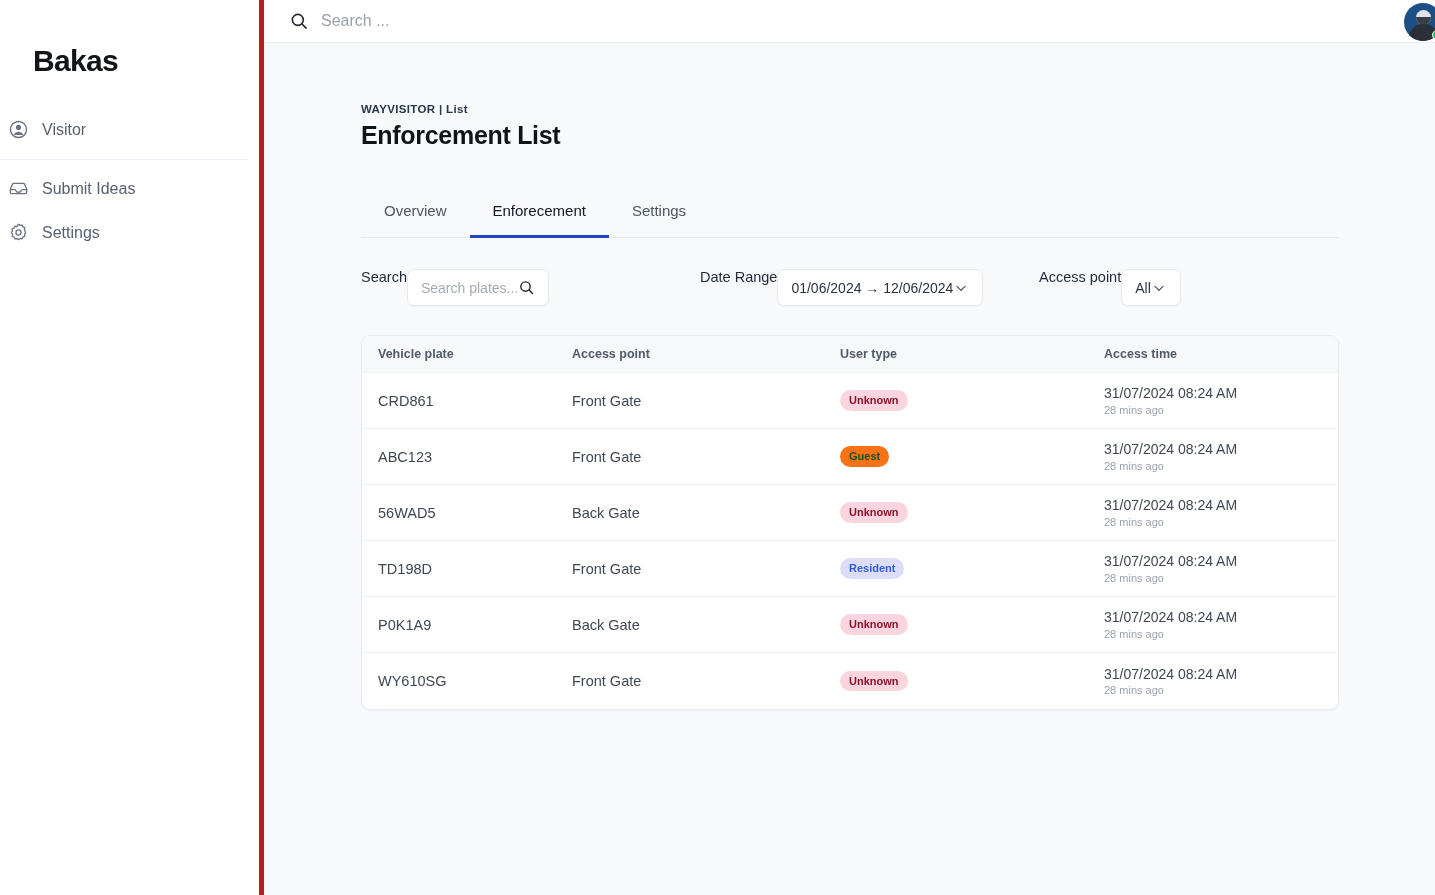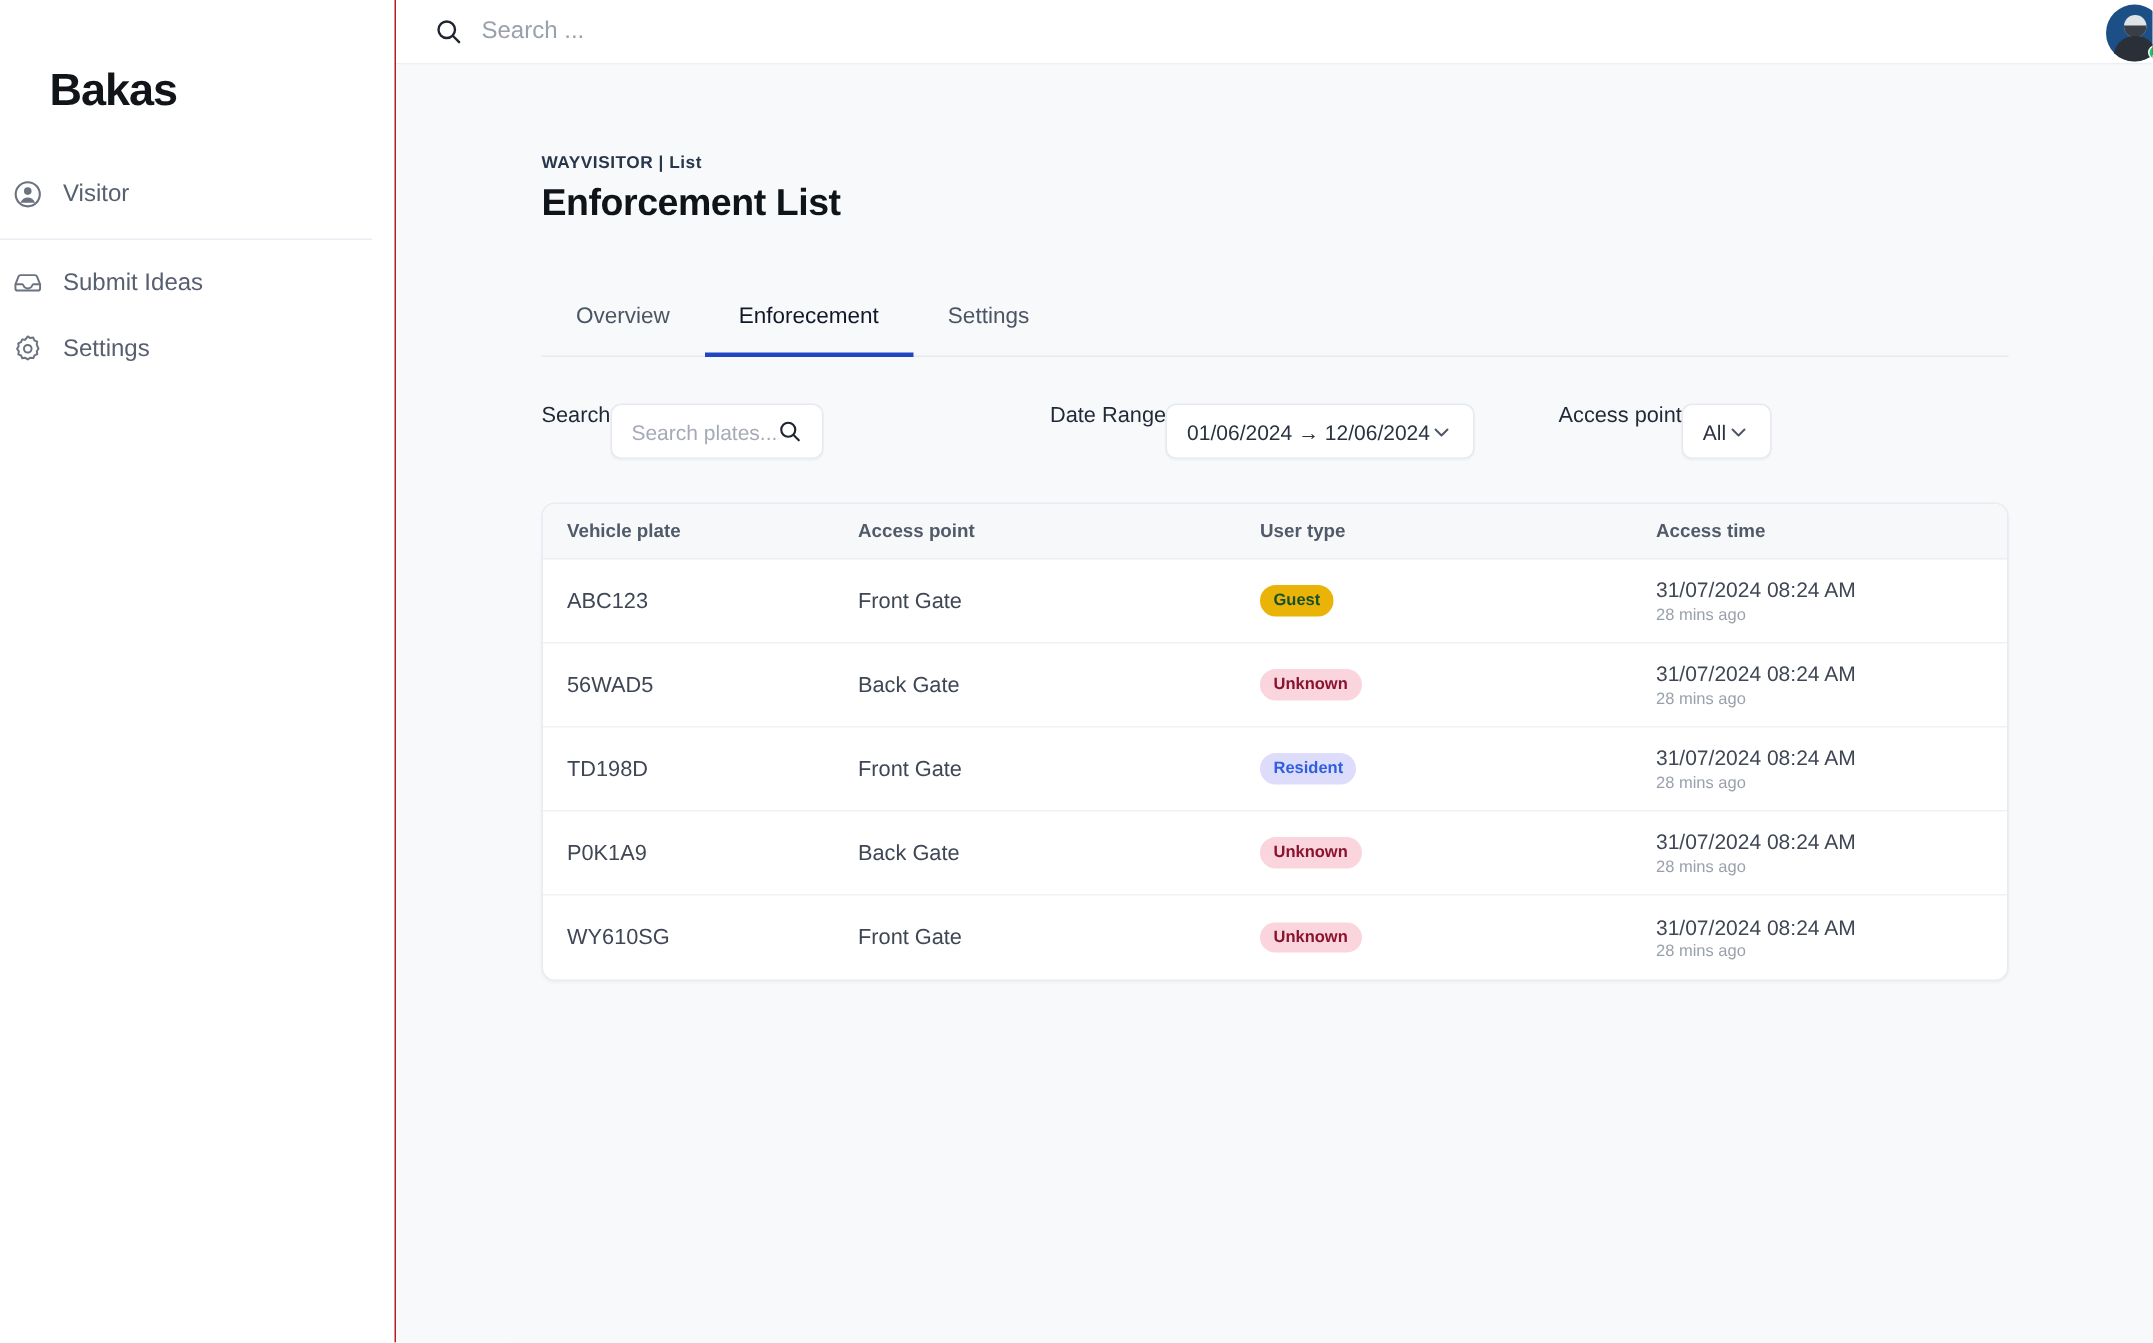--- a/index.html
+++ b/index.html
@@ -15,21 +15,21 @@
     width: 1435px;
     height: 895px;
   }
 
   
   .sidebar {
     width: 264px;
     min-width: 264px;
     height: 895px;
     background: #ffffff;
-    border-right: 1px solid #b91c1c;
+    border-right: 5px solid #b91c1c;
     position: relative;
   }
   .brand {
     padding: 44px 0 0 33px;
     font-size: 30px;
     font-weight: bold;
     line-height: 1.12;
     letter-spacing: -0.7px;
     color: #111418;
   }
@@ -271,21 +271,21 @@
   .gate { color: #3f4654; }
   .badge {
     display: inline-block;
     font-size: 11px;
     font-weight: bold;
     padding: 4px 9px;
     border-radius: 11px;
     line-height: 1.1;
   }
   .badge.unknown { background: #fbd5dd; color: #8a1330; }
-  .badge.guest   { background: #eab308; color: #15502e; }
+  .badge.guest   { background: #f97316; color: #15502e; }
   .badge.resident{ background: #ddddfb; color: #2f5fe0; }
   .atime { font-size: 14px; color: #3f4654; line-height: 1.25; }
   .aago  { font-size: 11px; color: #9aa1ad; margin-top: 1px; }
 </style>
 </head>
 <body>
 
 <div class="app">
 
   <aside class="sidebar">
@@ -413,20 +413,29 @@
             <thead>
               <tr>
                 <th class="c1">Vehicle plate</th>
                 <th class="c2">Access point</th>
                 <th class="c3">User type</th>
                 <th class="c4">Access time</th>
               </tr>
             </thead>
             <tbody>
 
+              <tr>
+                <td class="c1"><span class="plate">CRD861</span></td>
+                <td class="c2"><span class="gate">Front Gate</span></td>
+                <td class="c3"><span class="badge unknown">Unknown</span></td>
+                <td class="c4">
+                  <div class="atime">31/07/2024 08:24 AM</div>
+                  <div class="aago">28 mins ago</div>
+                </td>
+              </tr>
 
               <tr>
                 <td class="c1"><span class="plate">ABC123</span></td>
                 <td class="c2"><span class="gate">Front Gate</span></td>
                 <td class="c3"><span class="badge guest">Guest</span></td>
                 <td class="c4">
                   <div class="atime">31/07/2024 08:24 AM</div>
                   <div class="aago">28 mins ago</div>
                 </td>
               </tr>

